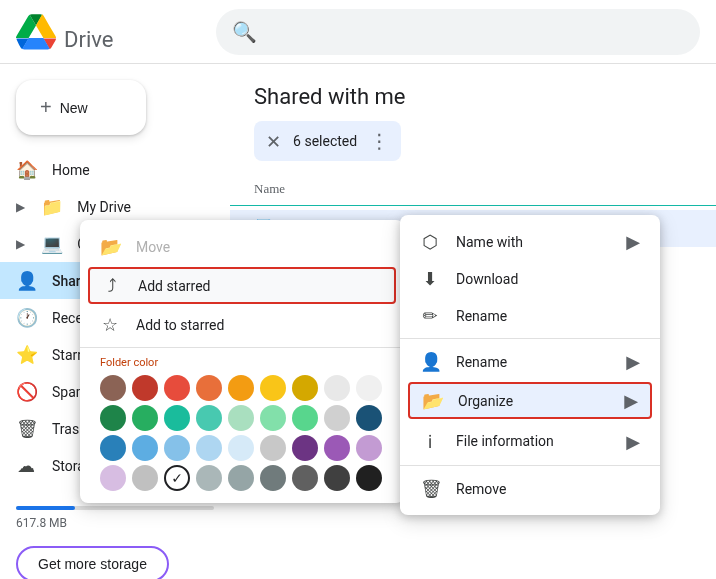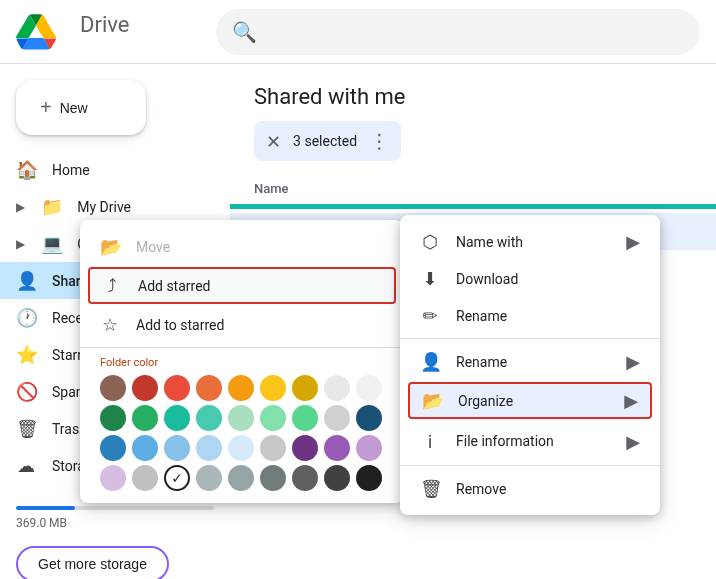--- a/index.html
+++ b/index.html
@@ -3,21 +3,21 @@
   <meta charset="utf-8">
   <style>
     * { box-sizing: border-box; margin: 0; padding: 0; }
     body { font-family: 'Google Sans', Roboto, Arial, sans-serif; background: #fff; width: 716px; height: 579px; overflow: hidden; position: relative; }
 
     
     .header {
       display: flex; align-items: center; height: 64px; padding: 0 16px;
       border-bottom: 1px solid #e0e0e0; background: #fff;
     }
-    .logo-area { display: flex; align-items: flex-start; gap: 24px; width: 200px; }
+    .logo-area { display: flex; align-items: flex-end; gap: 8px; width: 200px; }
     .logo-icon { width: 40px; height: 40px; }
     .logo-text { font-size: 22px; color: #5f6368; font-weight: 400; }
     .search-bar {
       flex: 1; display: flex; align-items: center; background: #f1f3f4;
       border-radius: 24px; padding: 0 16px; height: 46px; gap: 12px;
     }
     .search-icon { color: #5f6368; font-size: 20px; }
     .search-input { border: none; background: transparent; font-size: 16px; color: #202124; outline: none; width: 100%; }
 
     
@@ -54,21 +54,21 @@
     .main { flex: 1; padding: 0; overflow: hidden; background: #fff; }
     .main-header { padding: 20px 24px 12px; }
     .page-title { font-size: 22px; color: #202124; font-weight: 400; margin-bottom: 12px; }
     .selection-bar {
       display: flex; align-items: center; gap: 12px; padding: 8px 12px;
       background: #e8f0fe; border-radius: 8px; width: fit-content;
     }
     .selection-close { color: #5f6368; cursor: pointer; font-size: 18px; }
     .selection-text { font-size: 14px; color: #202124; }
     .selection-more { color: #5f6368; cursor: pointer; font-size: 20px; }
-    .col-header { padding: 8px 24px; font-size: 13px; color: #5f6368; font-weight: 500; border-bottom: 5px solid #14b8a6; }
+    .col-header { padding: 8px 24px; font-size: 13px; color: #5f6368; font-weight: 500; border-bottom: 1px solid #14b8a6; font-family: Liberation Serif, serif; }
     .file-list { padding: 4px 0; }
     .file-row {
       display: flex; align-items: center; gap: 12px; padding: 8px 24px;
       font-size: 14px; color: #202124; cursor: pointer;
     }
     .file-row.selected { background: #e8f0fe; }
     .file-icon { font-size: 18px; color: #4285f4; }
 
     
     .context-menu-left {
@@ -169,33 +169,33 @@
     </div>
     <div class="sidebar-item">
       <span class="icon">☁</span>
       <span>Storage</span>
     </div>
 
     <div class="storage-section">
       <div class="storage-bar">
         <div class="storage-fill"></div>
       </div>
-      <span>369.0 MB</span>
+      <span>617.8 MB</span>
     </div>
     <button class="get-storage-btn">
       <span>Get more storage</span>
     </button>
   </div>
 
   <div class="main">
     <div class="main-header">
       <h1 class="page-title">Shared with me</h1>
       <div class="selection-bar">
         <span class="selection-close">✕</span>
-        <span class="selection-text">3 selected</span>
+        <span class="selection-text">6 selected</span>
         <span class="selection-more">⋮</span>
       </div>
     </div>
     <div class="col-header">Name</div>
     <div class="file-list">
       <div class="file-row selected">
         <span class="file-icon">📄</span>
         <span>Copy of **</span>
       </div>
       <div class="file-row">

